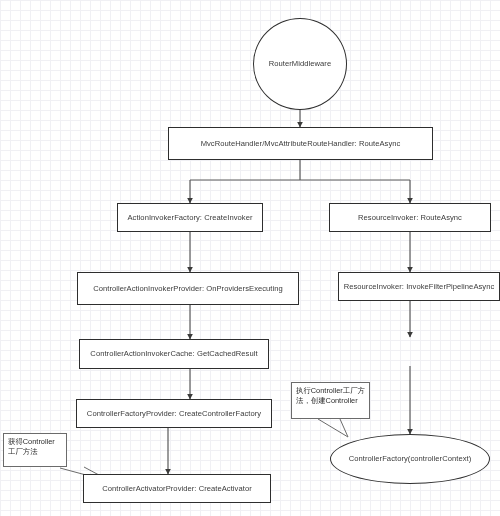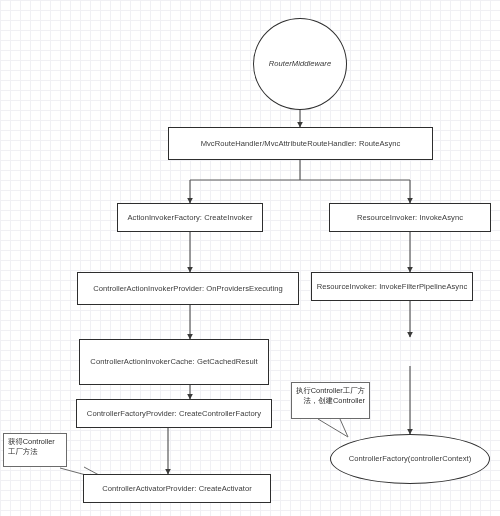--- a/index.html
+++ b/index.html
@@ -39,39 +39,38 @@
     background: #ffffff;
     border: 1.4px solid #2e2e2e;
     color: #3a3a3a;
     font-size: 7.6px;
     line-height: 1.25;
     letter-spacing: 0.05px;
     white-space: nowrap;
   }
   .node-terminal {
     border-radius: 50%;
-    font-style: italic;
   }
   .node-ellipse {
     border-radius: 50%;
     justify-content: center;
   }
   .callout {
     position: absolute;
     box-sizing: border-box;
     background: #ffffff;
     border: 1px solid #6b6b6b;
     color: #2a2a2a;
     font-size: 7.4px;
     line-height: 1.35;
     padding: 3px 4px;
     text-align: left;
   }
   .callout-wide {
-    text-align: right;
+    text-align: left;
   }
 </style>
 </head>
 <body>
 
 <div id="canvas">
 
   <svg id="edges" viewBox="0 0 500 516" xmlns="http://www.w3.org/2000/svg">
     <defs>
       <marker id="arrow" viewBox="0 0 10 10" refX="9" refY="5" markerWidth="5" markerHeight="5" orient="auto-start-reverse">
@@ -111,32 +110,32 @@
 
   <div class="node" style="left:168px; top:127px; width:265px; height:33px;">
     <span>MvcRouteHandler/MvcAttributeRouteHandler: RouteAsync</span>
   </div>
 
   <div class="node" style="left:117px; top:203px; width:146px; height:29px;">
     <span>ActionInvokerFactory: CreateInvoker</span>
   </div>
 
   <div class="node" style="left:329px; top:203px; width:162px; height:29px;">
-    <span>ResourceInvoker: InvokeAsync</span>
+    <span>ResourceInvoker: RouteAsync</span>
   </div>
 
   <div class="node" style="left:77px; top:272px; width:222px; height:33px;">
     <span>ControllerActionInvokerProvider: OnProvidersExecuting</span>
   </div>
 
-  <div class="node" style="left:311px; top:272px; width:162px; height:29px;">
+  <div class="node" style="left:338px; top:272px; width:162px; height:29px;">
     <span>ResourceInvoker: InvokeFilterPipelineAsync</span>
   </div>
 
-  <div class="node" style="left:79px; top:339px; width:190px; height:46px;">
+  <div class="node" style="left:79px; top:339px; width:190px; height:30px;">
     <span>ControllerActionInvokerCache: GetCachedResult</span>
   </div>
 
 
   <div class="node" style="left:76px; top:399px; width:196px; height:29px;">
     <span>ControllerFactoryProvider: CreateControllerFactory</span>
   </div>
 
   <div class="node" style="left:83px; top:474px; width:188px; height:29px;">
     <span>ControllerActivatorProvider: CreateActivator</span>

